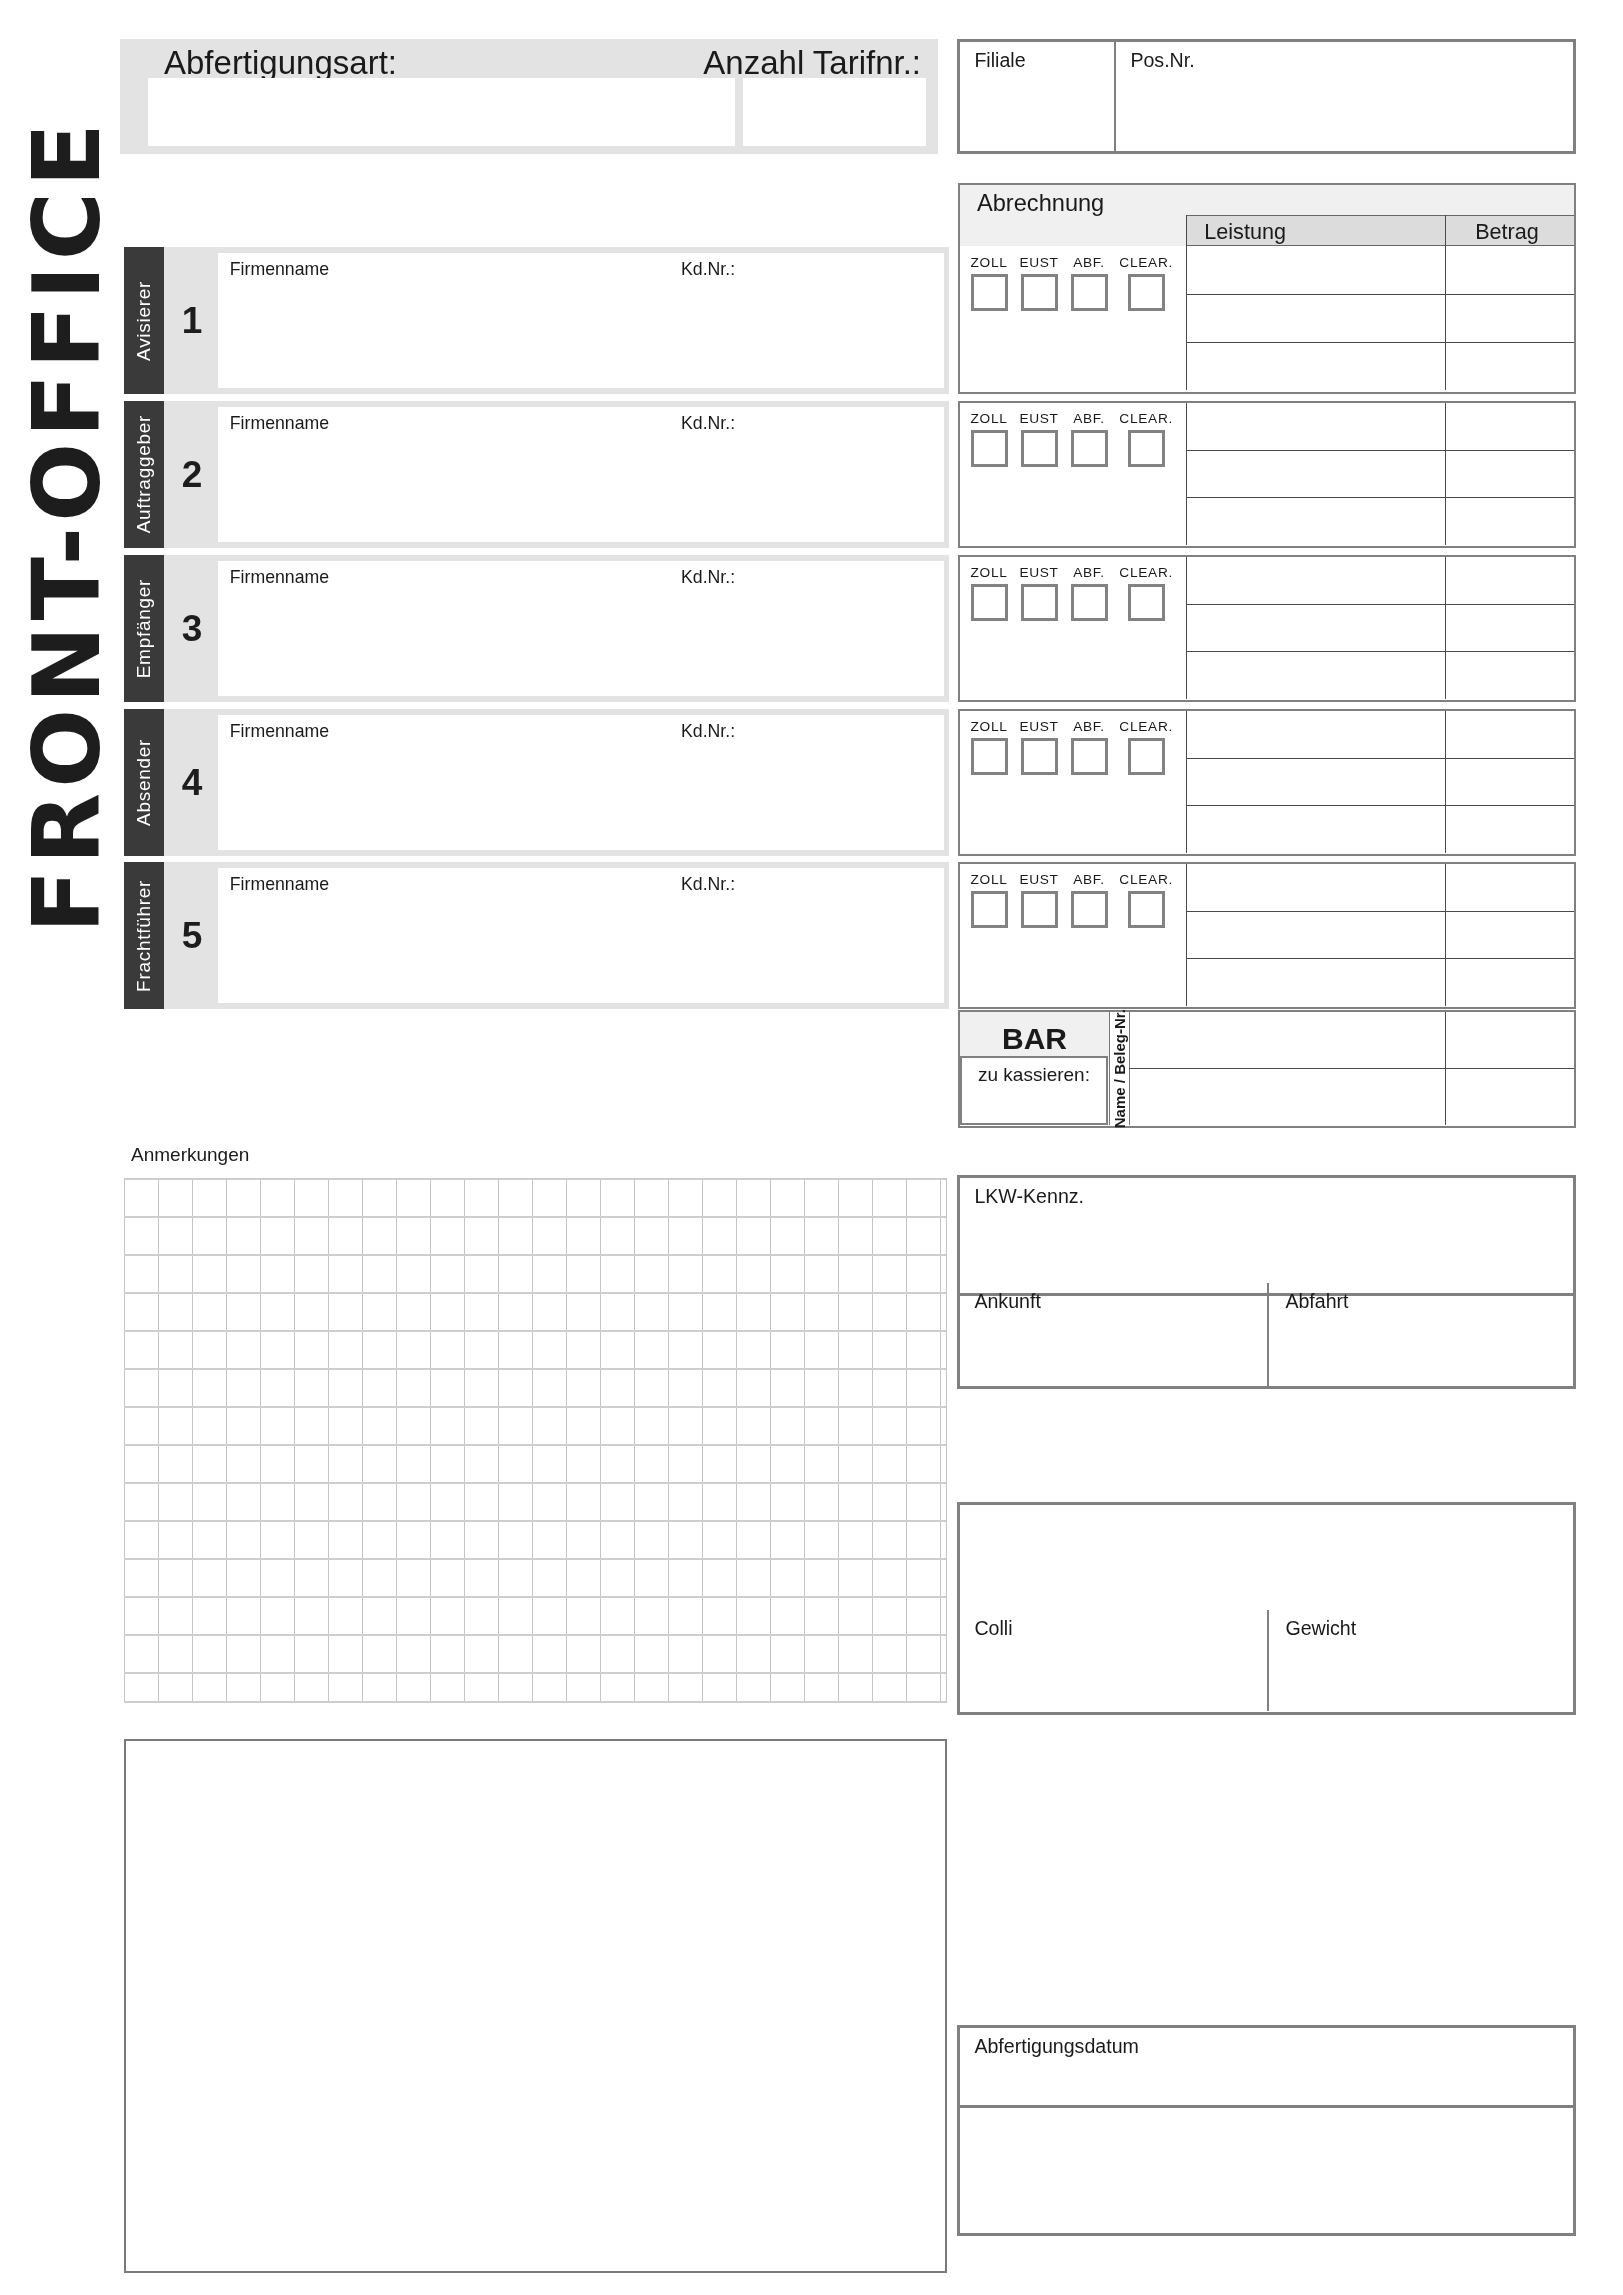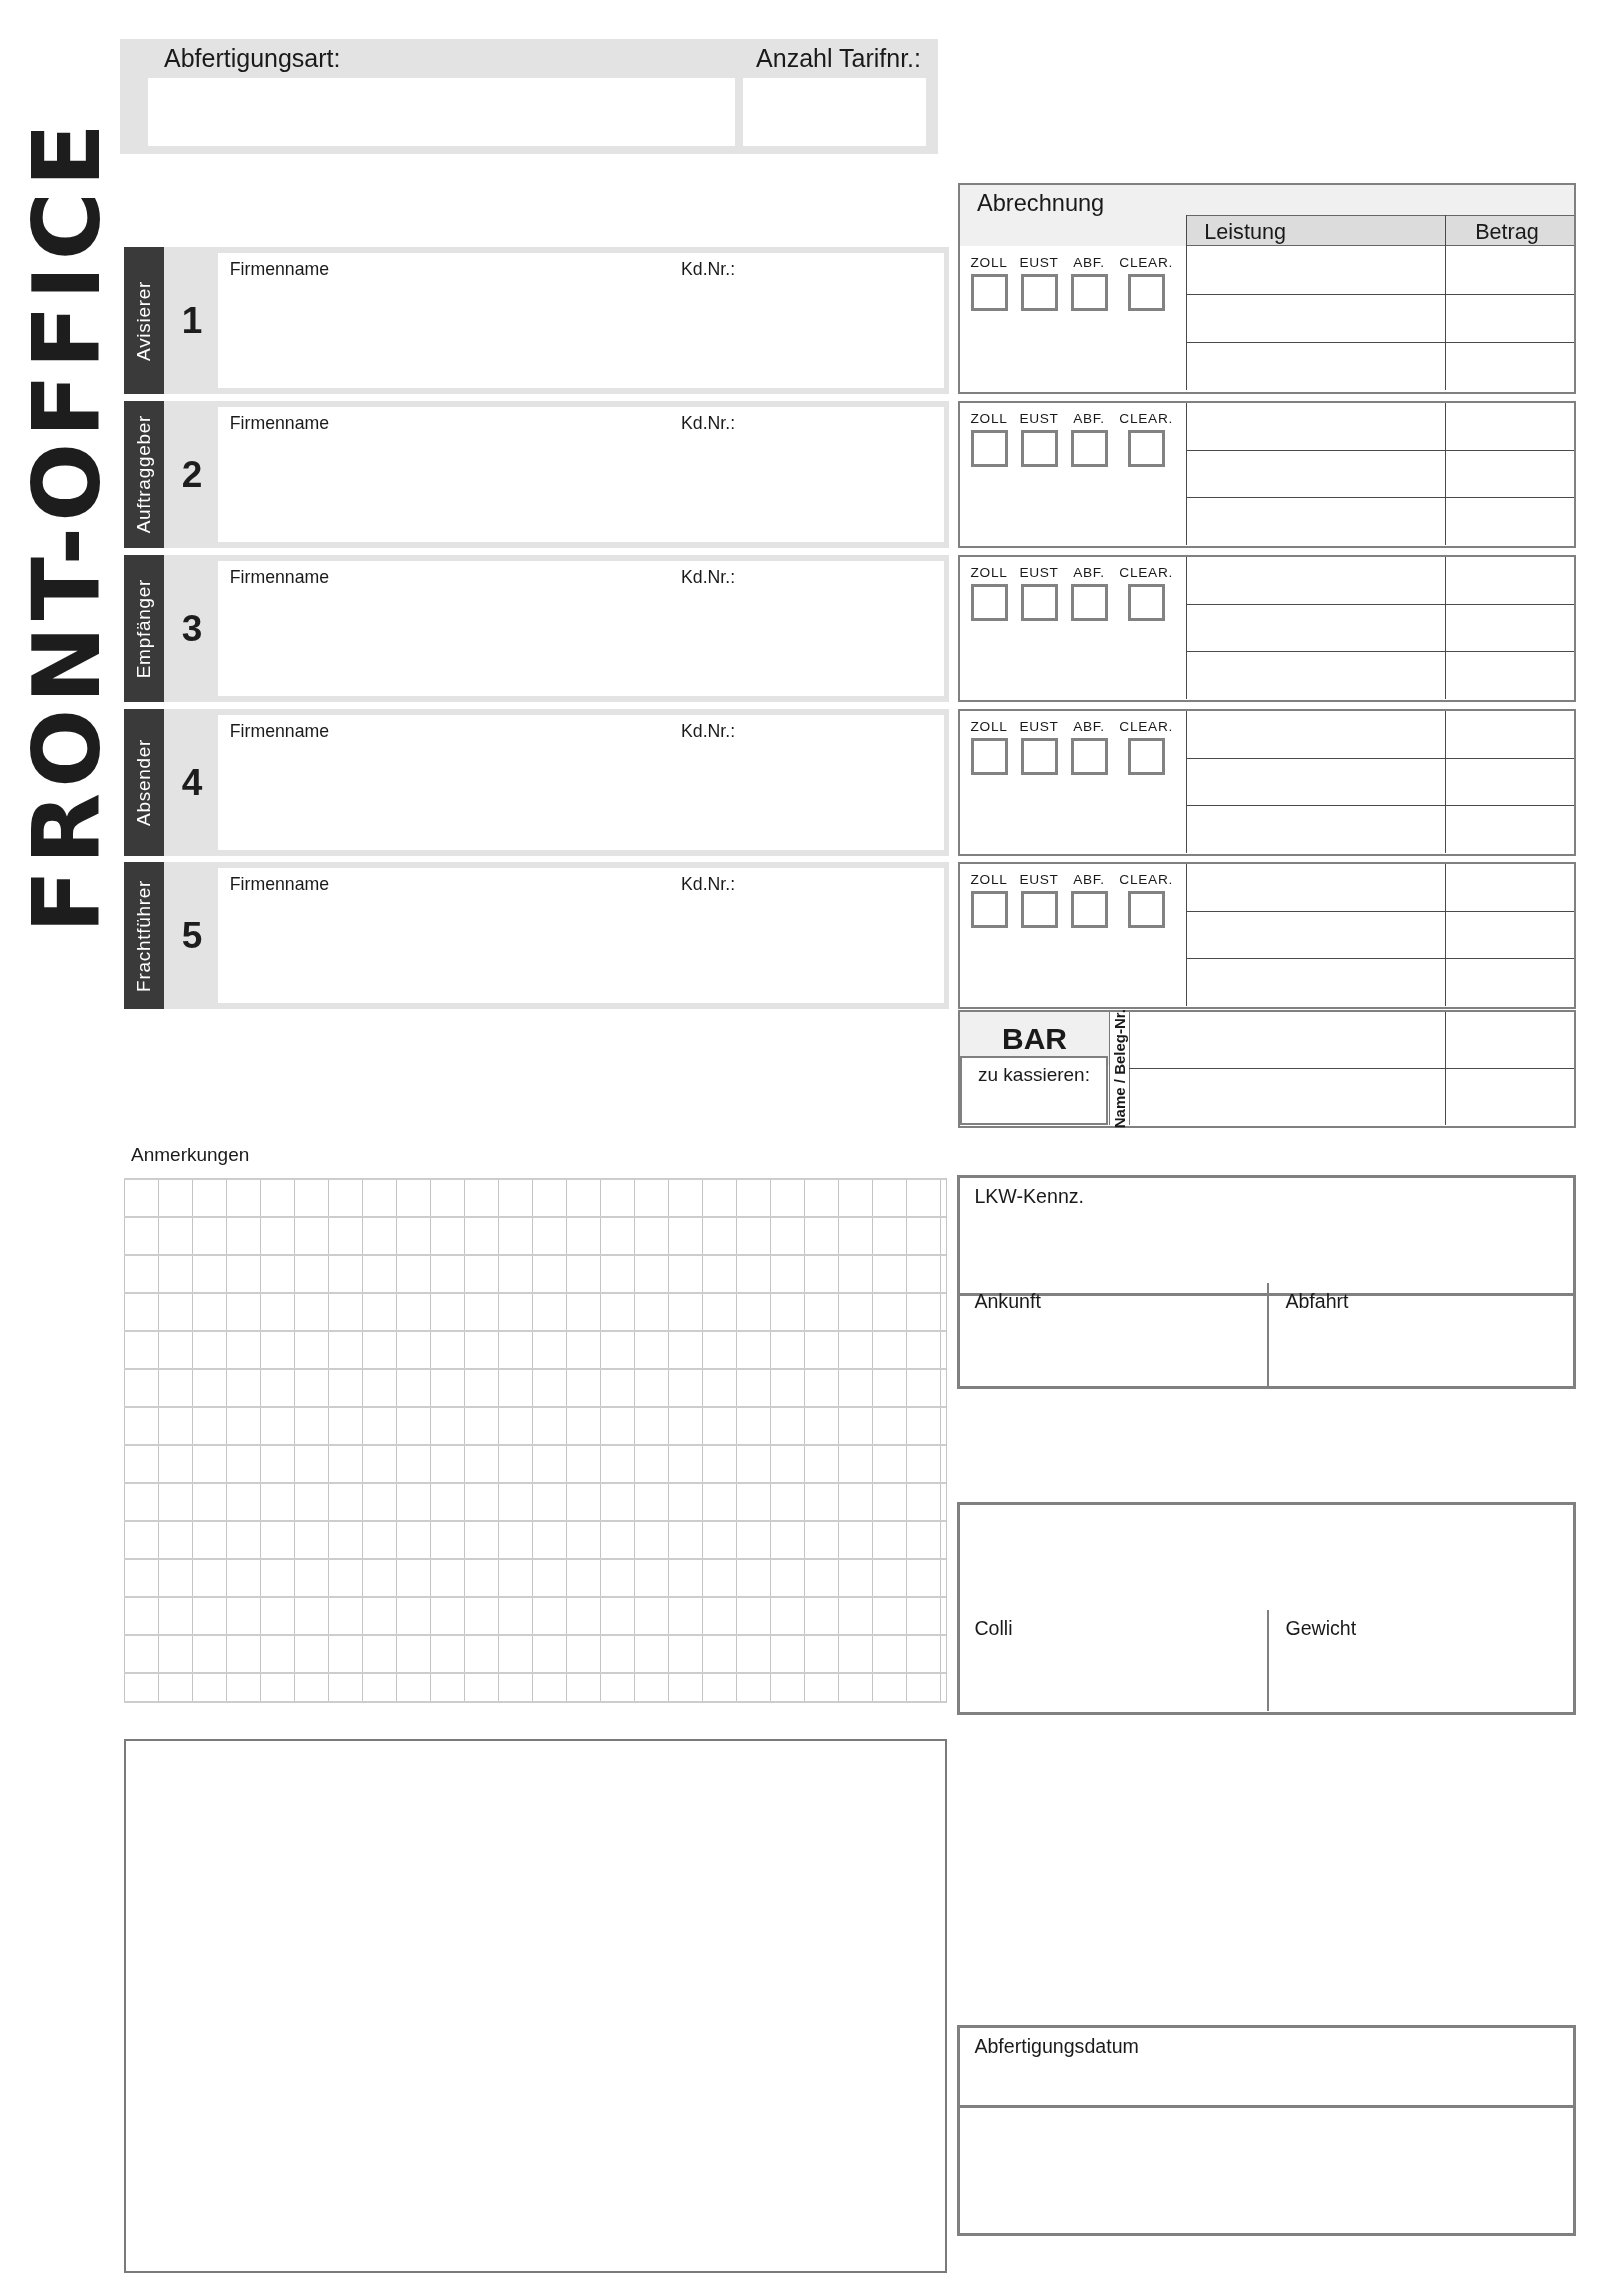--- a/index.html
+++ b/index.html
@@ -3,21 +3,21 @@
 <meta charset="utf-8">
 <style>
   html,body{margin:0;padding:0;background:#ffffff;}
   .page{position:relative;width:1623px;height:2295px;background:#fff;
         font-family:"Liberation Sans",sans-serif;color:#1a1a1a;overflow:hidden;}
   .abs{position:absolute;}
   .vtext{writing-mode:vertical-rl;transform:rotate(180deg);white-space:nowrap;}
 
   
   .topband{left:120px;top:39px;width:818px;height:115px;background:#e3e3e3;}
-  .topband .lbl{position:absolute;top:5.2px;font-size:25px;}
+  .topband .lbl{position:absolute;top:5.2px;font-size:33px;}
   .inputbox{position:absolute;background:#fff;}
 
   
   .panel{position:absolute;background:#fff;border:3.3px solid #808080;box-sizing:border-box;}
   .panel .clabel{font-size:19.6px;padding:6.5px 0 0 14.4px;}
 
   
   .blk{position:absolute;left:124px;width:825px;height:147px;background:#e3e3e3;}
   .blk .tab{position:absolute;left:0;top:0;width:40px;height:147px;background:#3a3a3a;
             color:#fff;display:flex;align-items:center;justify-content:center;}
@@ -55,20 +55,28 @@
     <span class="vtext" style="font-family:'DejaVu Sans',sans-serif;font-weight:bold;font-size:93px;letter-spacing:5.2px;color:#1d1d1d;">FRONT-OFFICE</span>
   </div>
 
   <div class="abs topband">
     <span class="lbl" style="left:44px;">Abfertigungsart:</span>
     <span class="lbl" style="right:17px;">Anzahl Tarifnr.:</span>
     <div class="inputbox" style="left:27.5px;top:39px;width:587px;height:68px;"></div>
     <div class="inputbox" style="left:623px;top:39px;width:183px;height:68px;"></div>
   </div>
 
+  <div class="panel" style="left:957px;top:39px;width:619px;height:115px;display:flex;">
+    <div style="width:156px;border-right:2.6px solid #808080;box-sizing:border-box;">
+      <div class="clabel">Filiale</div>
+    </div>
+    <div style="flex:1;">
+      <div class="clabel">Pos.Nr.</div>
+    </div>
+  </div>
 
   <div class="abrp" style="top:183px;height:211px;">
     <div style="position:absolute;left:0;top:0;right:0;height:30px;background:#f0f0f0;"></div>
     <div style="position:absolute;left:0;top:30px;width:226px;height:31px;background:#f0f0f0;"></div>
     <div style="position:absolute;left:17px;top:5.2px;font-size:23.6px;">Abrechnung</div>
     <div style="position:absolute;left:226px;top:30px;right:0;height:31px;background:#dcdcdc;border-top:1.3px solid #666;border-bottom:1.3px solid #666;box-sizing:border-box;">
       <span style="position:absolute;left:18.3px;top:3.3px;font-size:21.6px;">Leistung</span>
       <span style="position:absolute;left:258px;width:126px;text-align:center;top:3.3px;font-size:21.6px;">Betrag</span>
     </div>
     <div class="cbzone" style="top:62px;height:144px;">

